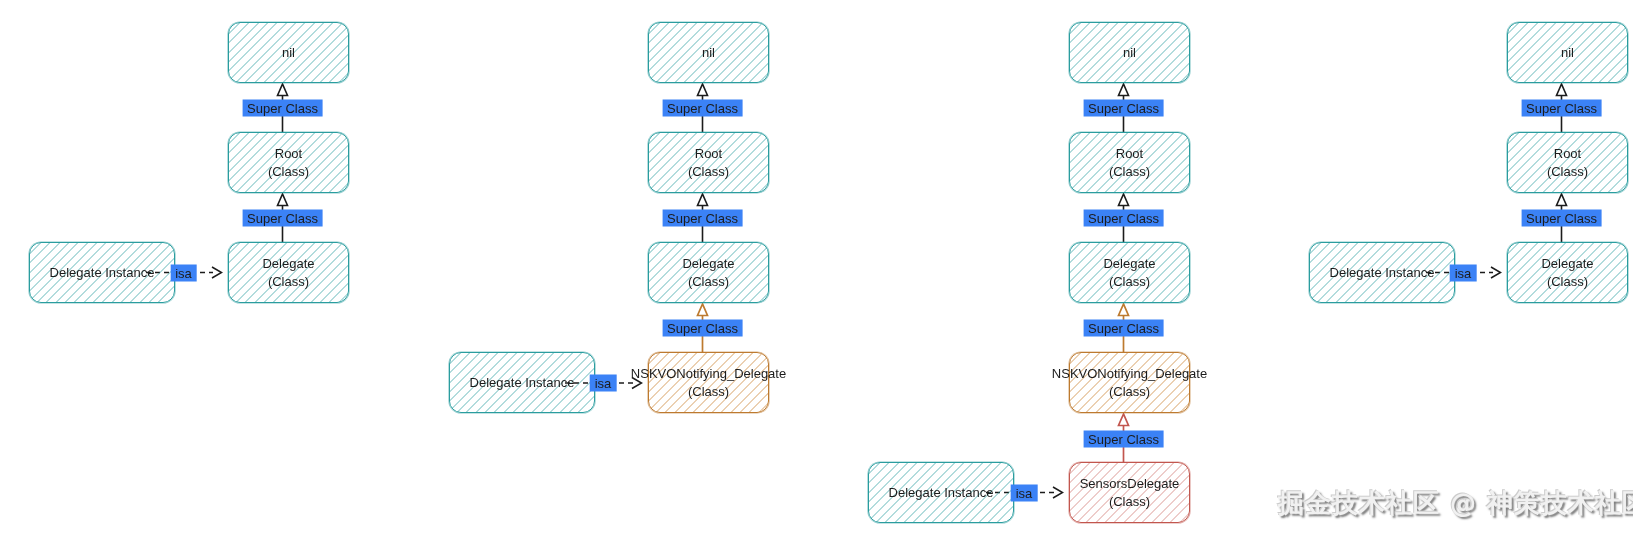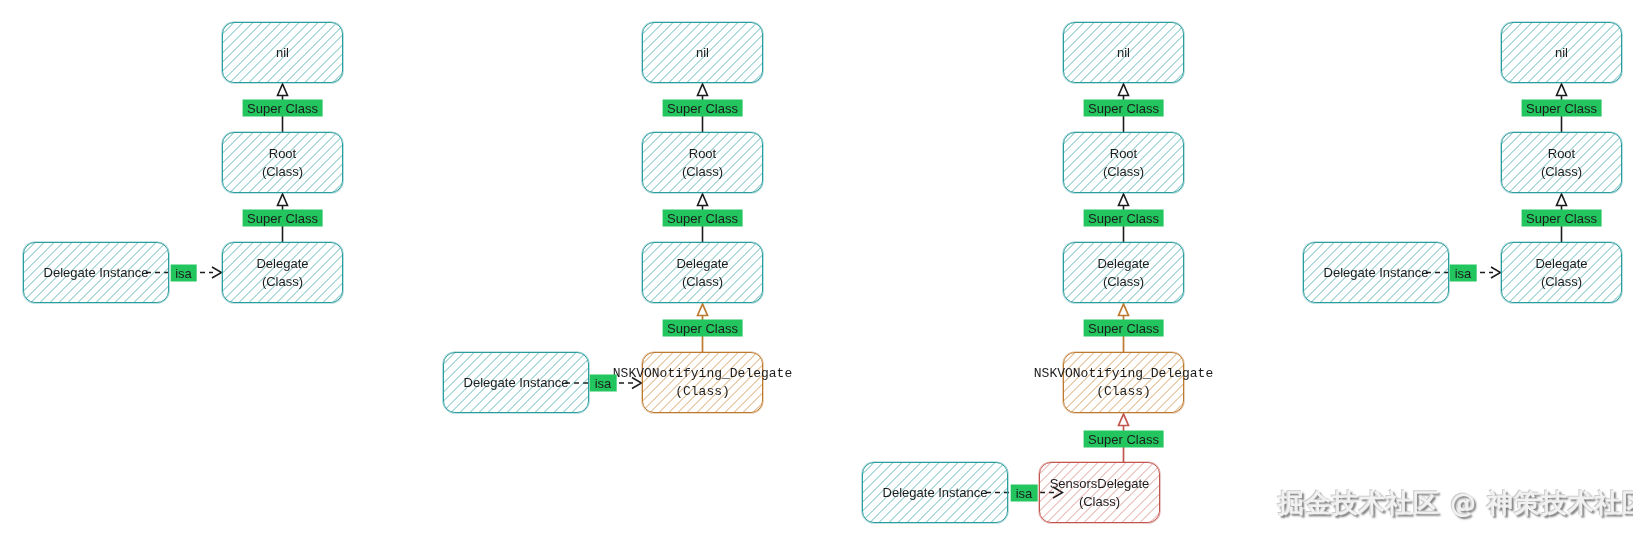--- a/index.html
+++ b/index.html
@@ -14,48 +14,48 @@
   .node {
     position:absolute;
     width:121px; height:61px;
     border-radius:12px;
     display:flex; align-items:center; justify-content:center;
     text-align:center;
     white-space:pre;
     font-size:13px; line-height:1.32;
     color:#1c1c1c;
     box-sizing:border-box;
+    margin-left:6px;
   }
   .instance { width:146px; }
   .teal {
     border:1.7px solid #2a9d9f;
     background:repeating-linear-gradient(135deg,
       rgba(42,157,159,0.36) 0px, rgba(42,157,159,0.36) 1.6px,
       rgba(255,255,255,0) 1.6px, rgba(255,255,255,0) 6.6px);
     box-shadow:0 0 0 0.6px rgba(42,157,159,0.55);
   }
   .orange {
     border:1.7px solid #bd7a2f;
     background:repeating-linear-gradient(135deg,
       rgba(203,132,52,0.38) 0px, rgba(203,132,52,0.38) 1.6px,
       rgba(255,255,255,0) 1.6px, rgba(255,255,255,0) 6.6px);
     box-shadow:0 0 0 0.6px rgba(189,122,47,0.55);
-    font-family:Liberation Mono, monospace;
   }
   .red {
     border:1.7px solid #c2564e;
     background:repeating-linear-gradient(135deg,
       rgba(201,99,92,0.32) 0px, rgba(201,99,92,0.32) 1.6px,
       rgba(255,255,255,0) 1.6px, rgba(255,255,255,0) 6.6px);
     box-shadow:0 0 0 0.6px rgba(194,86,78,0.55);
   }
   .edge-label {
     position:absolute;
     transform:translate(-50%,-50%);
-    background:#22c55e;
+    background:#3b82f6;
     padding:1px 5px;
     font-size:13px;
     color:#1c1c1c;
     white-space:nowrap;
   }
   .watermark {
     position:absolute;
     left:1278px; top:486px;
     font-size:26px;
     font-weight:bold;
@@ -165,21 +165,21 @@
   <div class="edge-label" style="left:702.5px; top:327.5px">Super Class</div>
   <div class="edge-label" style="left:603px; top:383px">isa</div>
 
   <div class="node teal" style="left:1063px; top:22px">nil</div>
   <div class="node teal" style="left:1063px; top:132px">Root
 (Class)</div>
   <div class="node teal" style="left:1063px; top:242px">Delegate
 (Class)</div>
   <div class="node orange" style="left:1063px; top:352px">NSKVONotifying_Delegate
 (Class)</div>
-  <div class="node red" style="left:1039px; top:462px">SensorsDelegate
+  <div class="node red" style="left:1063px; top:462px">SensorsDelegate
 (Class)</div>
   <div class="node teal instance" style="left:862px; top:462px">Delegate Instance</div>
   <div class="edge-label" style="left:1123.5px; top:107.5px">Super Class</div>
   <div class="edge-label" style="left:1123.5px; top:217.5px">Super Class</div>
   <div class="edge-label" style="left:1123.5px; top:327.5px">Super Class</div>
   <div class="edge-label" style="left:1123.5px; top:438.5px">Super Class</div>
   <div class="edge-label" style="left:1024px; top:492.5px">isa</div>
 
   <div class="node teal" style="left:1501px; top:22px">nil</div>
   <div class="node teal" style="left:1501px; top:132px">Root

